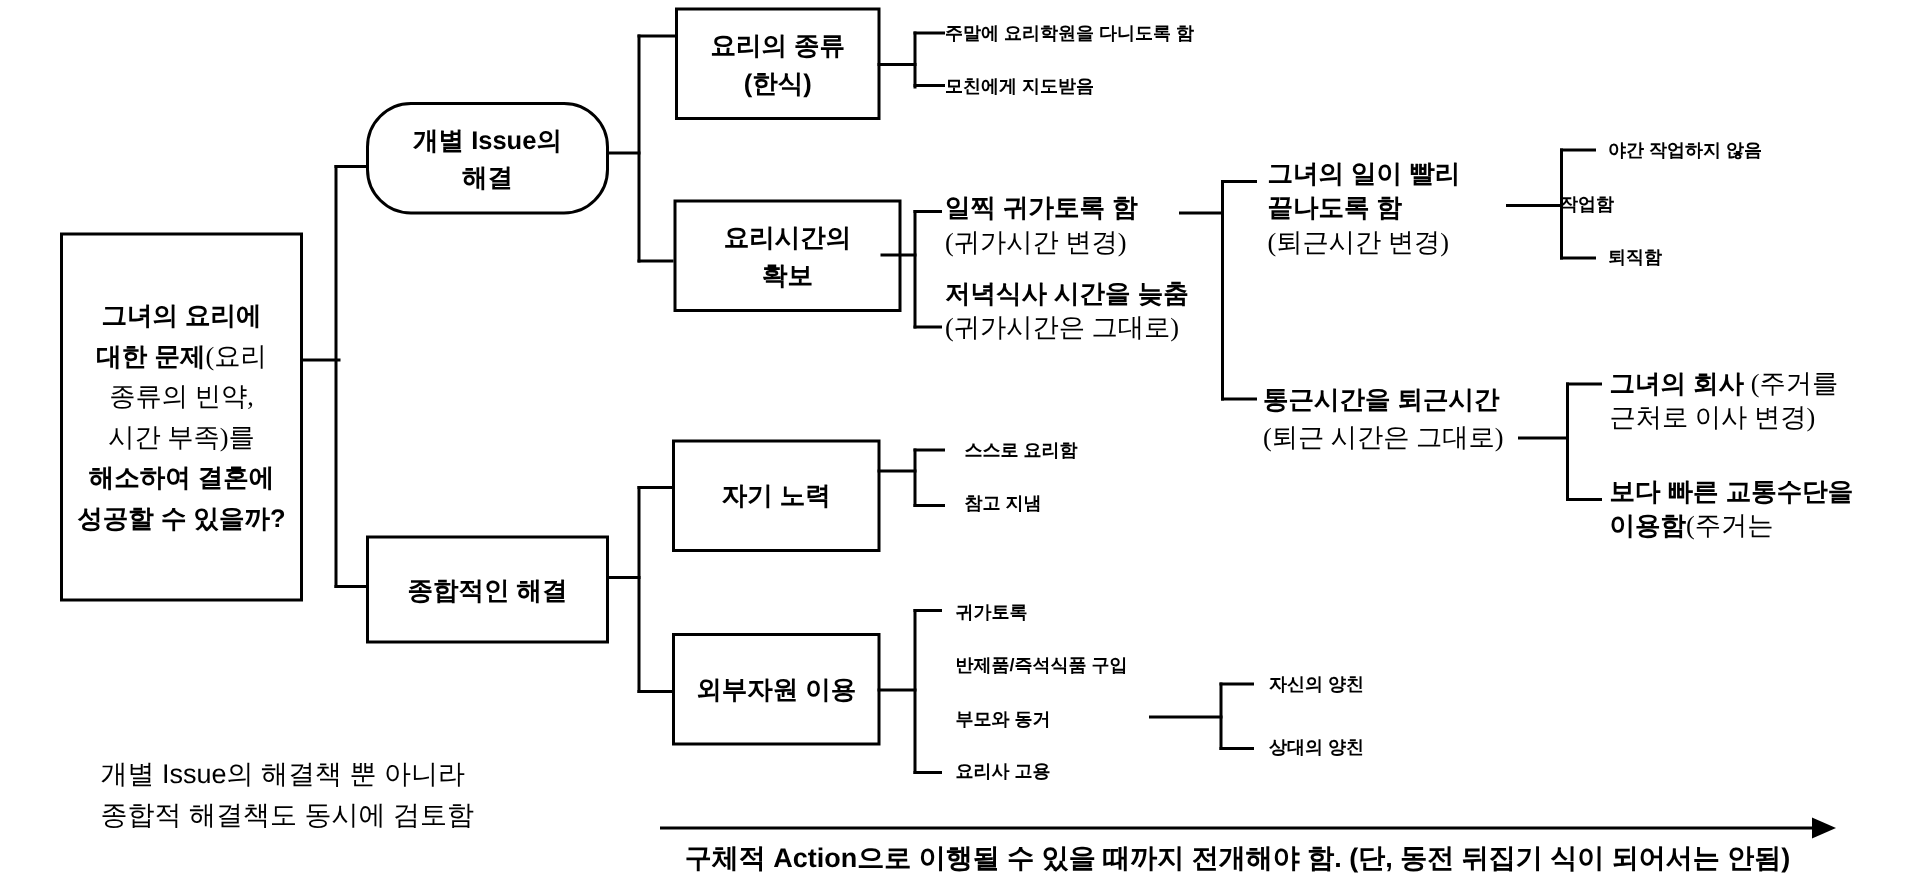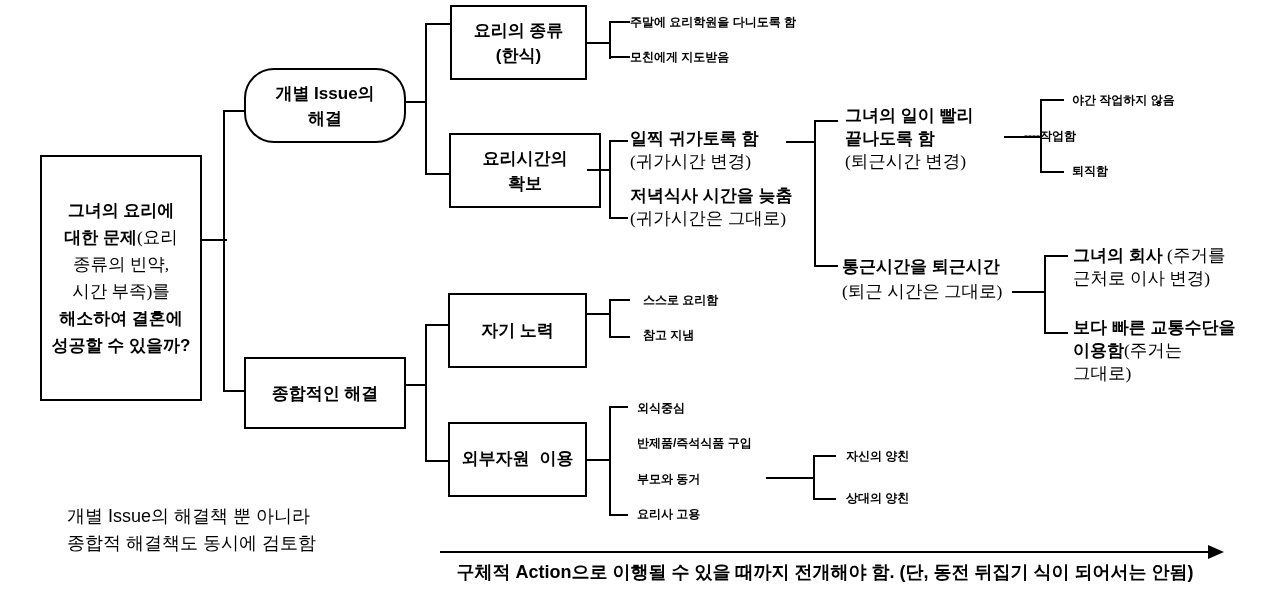--- a/index.html
+++ b/index.html
@@ -49,21 +49,21 @@
 
   <div class="box" style="left:449px;top:133px;width:152px;height:75px;">
     <div>요리시간의</div>
     <div>확보</div>
   </div>
 
   <div class="box" style="left:448px;top:293px;width:139px;height:75px;text-align:right;">
     <div>자기 노력</div>
   </div>
 
-  <div class="box" style="left:448px;top:422px;width:139px;height:75px;font-family:Liberation Mono, monospace;">
+  <div class="box" style="left:448px;top:422px;width:139px;height:75px;">
     <div>외부자원 이용</div>
   </div>
 
   <div class="lbl" style="left:630px;top:12px;">주말에 요리학원을 다니도록 함</div>
   <div class="lbl" style="left:630px;top:47px;">모친에게 지도받음</div>
 
   <div class="blk" style="left:630px;top:127px;">
     <div>일찍 귀가토록 함</div>
     <div class="serif">(귀가시간 변경)</div>
   </div>
@@ -89,27 +89,26 @@
   </div>
 
   <div class="blk" style="left:1073px;top:244px;">
     <div><span>그녀의 회사</span><span class="serif"> (주거를</span></div>
     <div class="serif">근처로 이사 변경)</div>
   </div>
 
   <div class="blk" style="left:1073px;top:316px;">
     <div>보다 빠른 교통수단을</div>
     <div><span>이용함</span><span class="serif">(주거는</span></div>
-    <div class="serif">그대로)</div>
   </div>
 
   <div class="lbl" style="left:643px;top:290px;">스스로 요리함</div>
   <div class="lbl" style="left:643px;top:325px;">참고 지냄</div>
 
-  <div class="lbl" style="left:637px;top:398px;">외식중심</div>
+  <div class="lbl" style="left:637px;top:398px;">귀가토록</div>
   <div class="lbl" style="left:637px;top:433px;">반제품/즉석식품 구입</div>
   <div class="lbl" style="left:637px;top:469px;">부모와 동거</div>
   <div class="lbl" style="left:637px;top:504px;">요리사 고용</div>
 
   <div class="lbl" style="left:846px;top:446px;">자신의 양친</div>
   <div class="lbl" style="left:846px;top:488px;">상대의 양친</div>
 
   <div class="h" style="left:200px;top:239px;width:27px;"></div>
   <div class="v" style="left:223px;top:110px;height:282px;"></div>
   <div class="h" style="left:223px;top:110px;width:21px;"></div>

